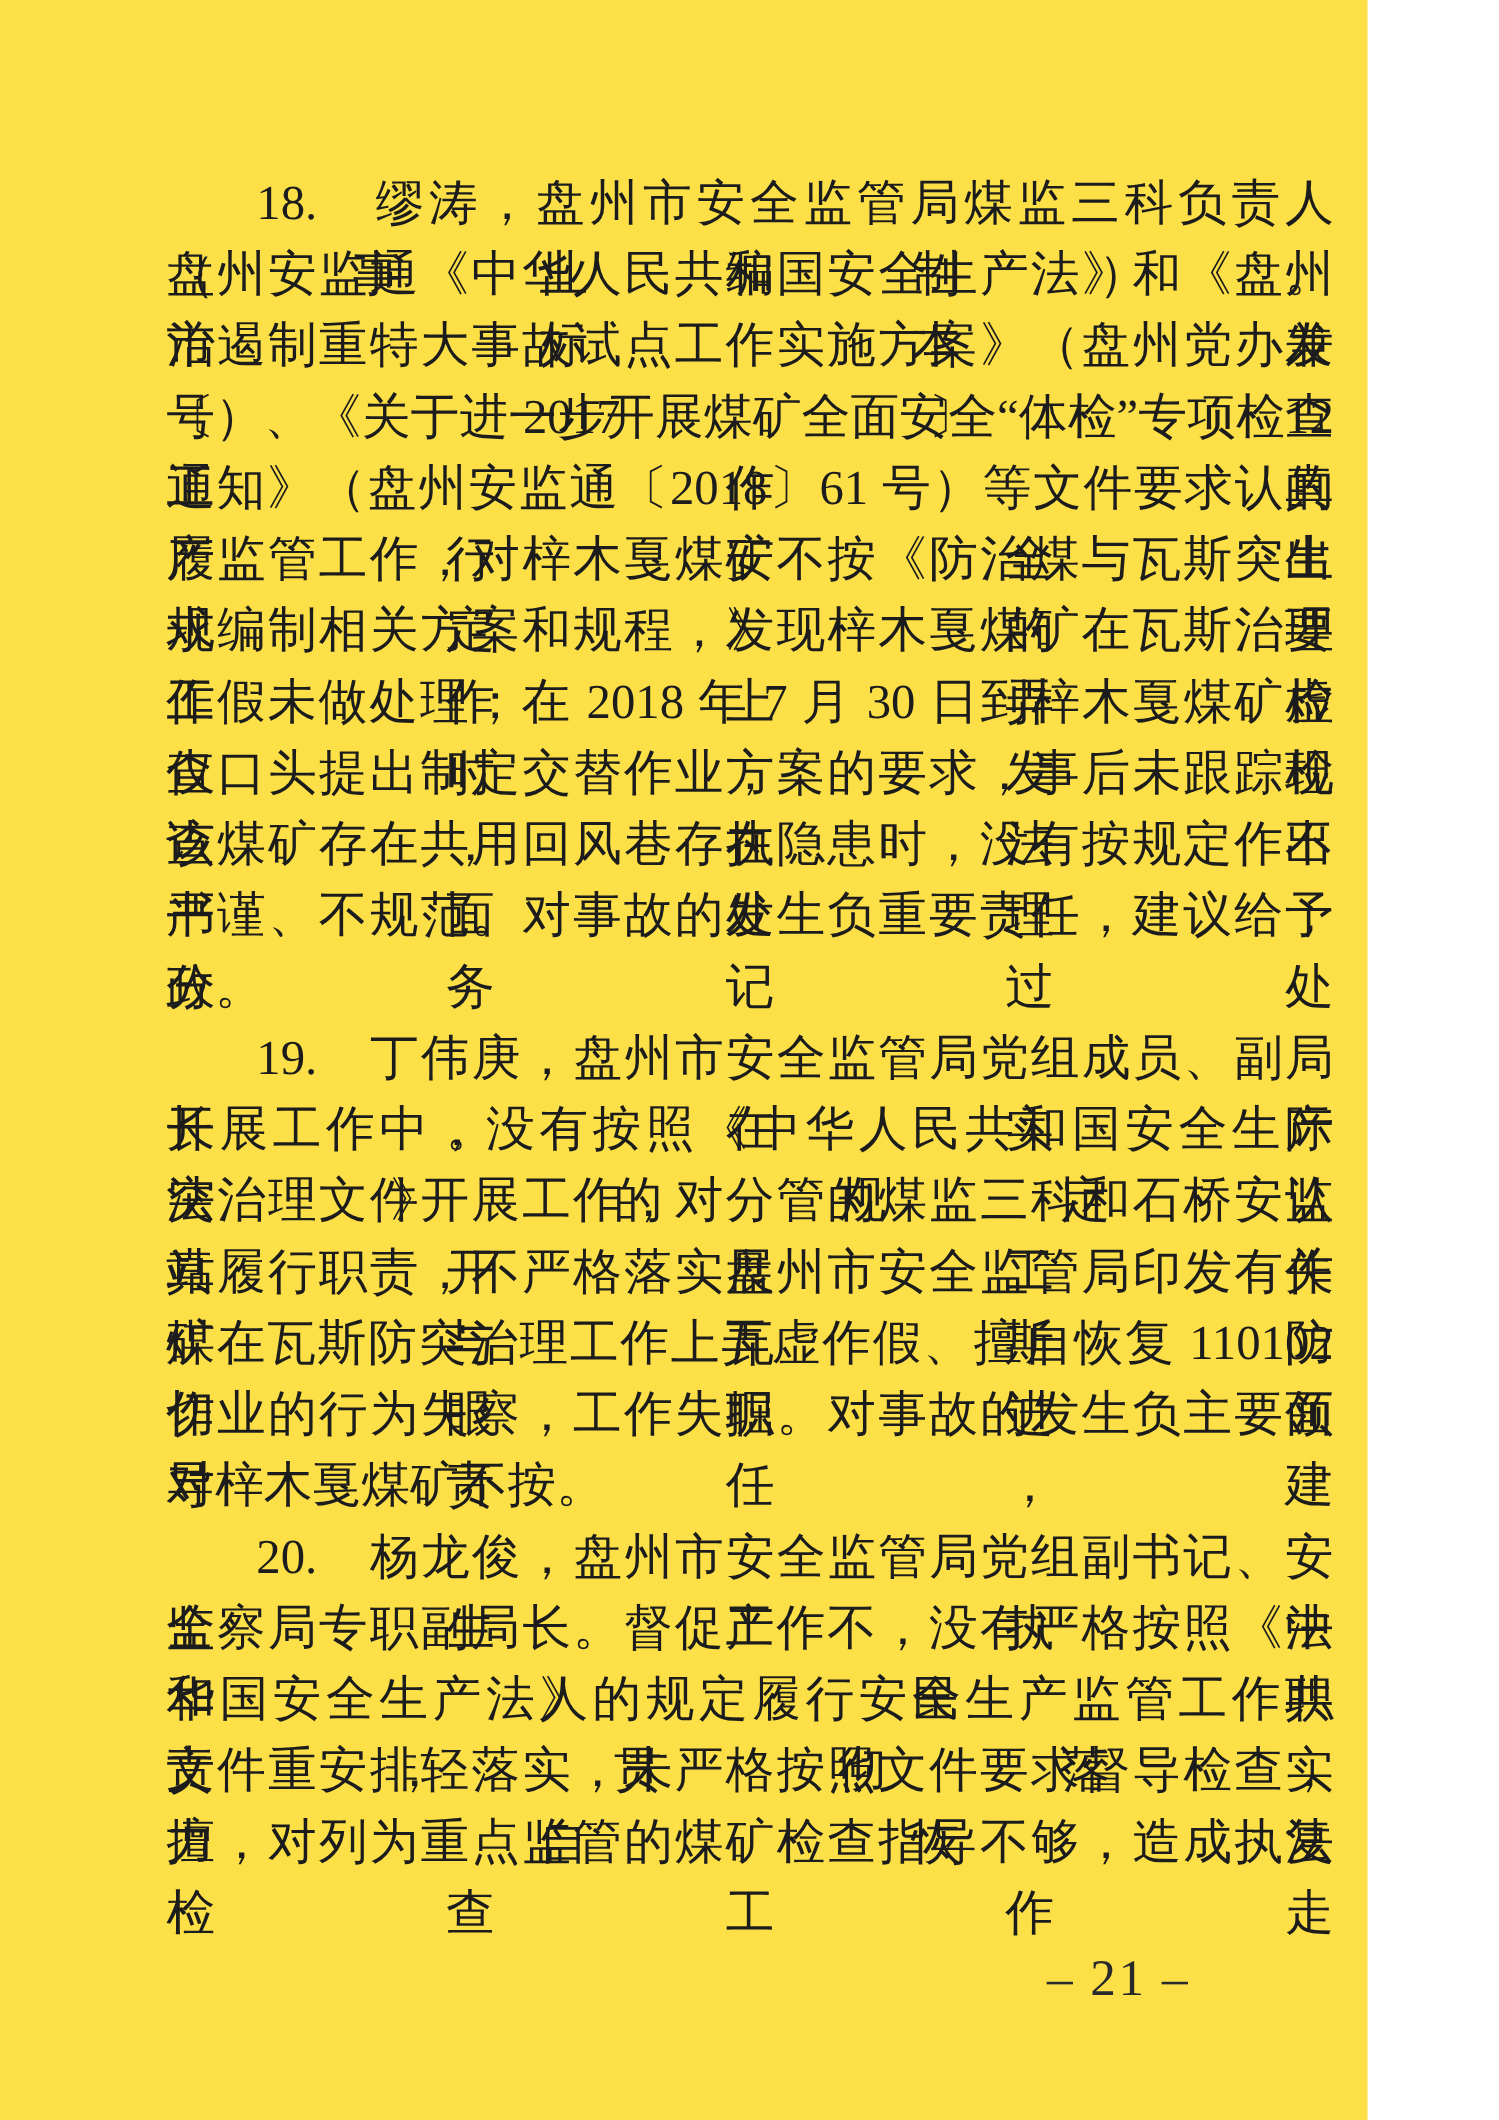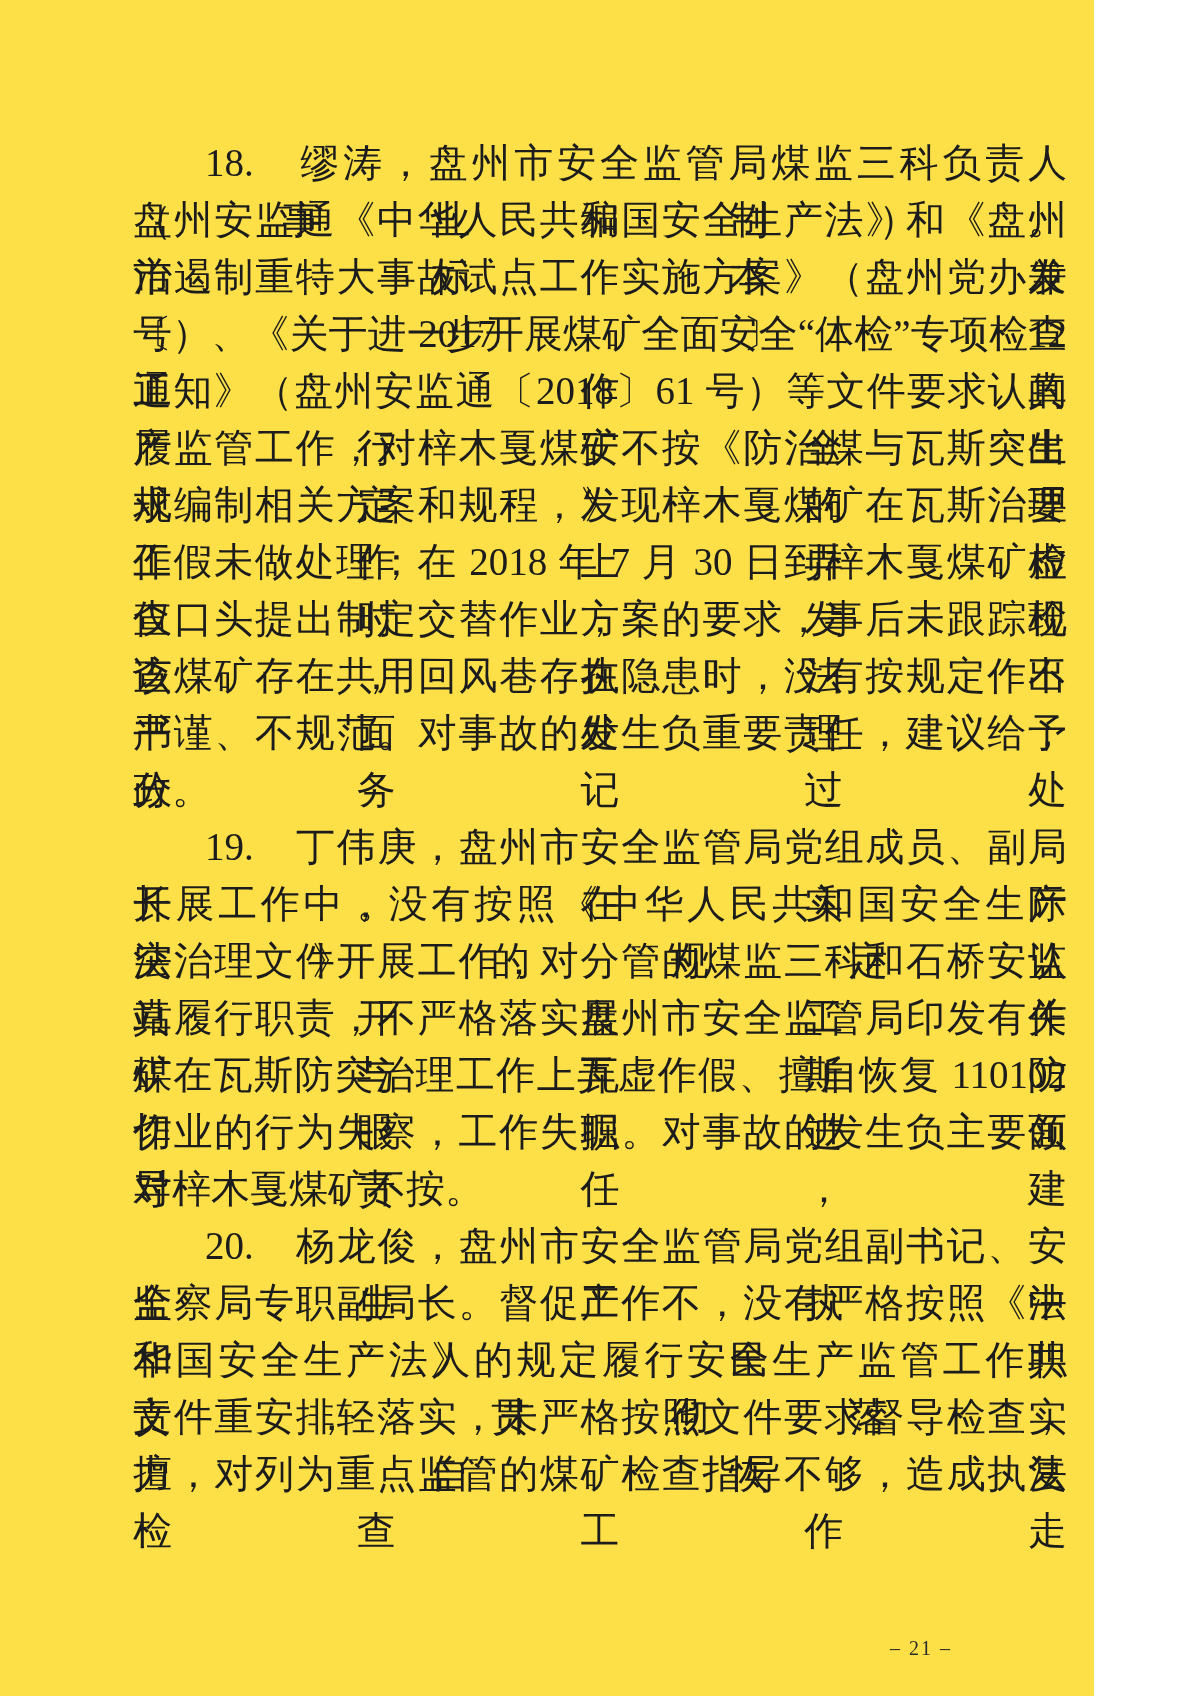--- a/index.html
+++ b/index.html
@@ -39,23 +39,23 @@
   }
   .line.full {
     text-align-last: justify;
     white-space: normal;
   }
   .line.start {
     text-indent: 72px;
   }
   .footer {
     position: absolute;
-    top: 1628px;
+    top: 1562px;
     right: 142px;
-    font-size: 20px;
+    font-size: 41px;
     line-height: 40px;
     letter-spacing: 2px;
     color: #2a2a2a;
   }
 </style>
 </head>
 <body>
 
 <div class="page">
   <div class="doc-body" id="doc-body">

